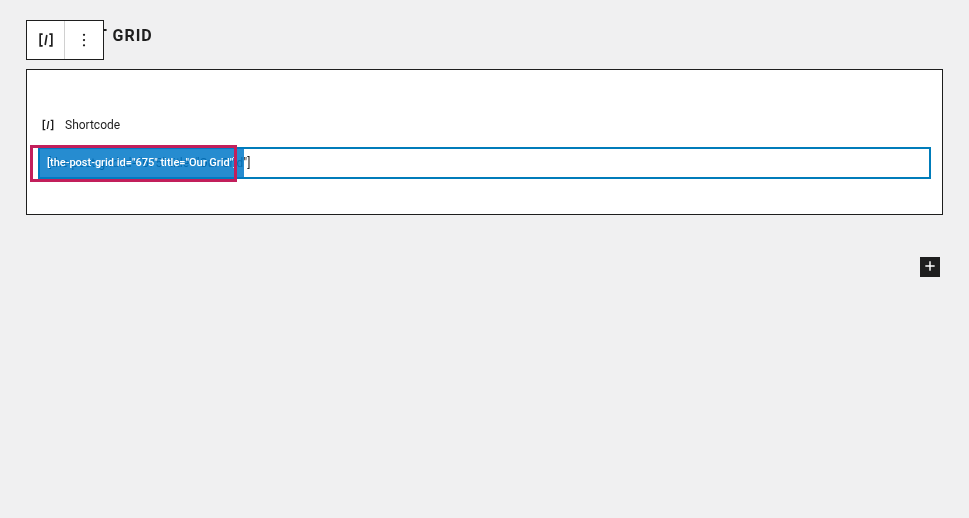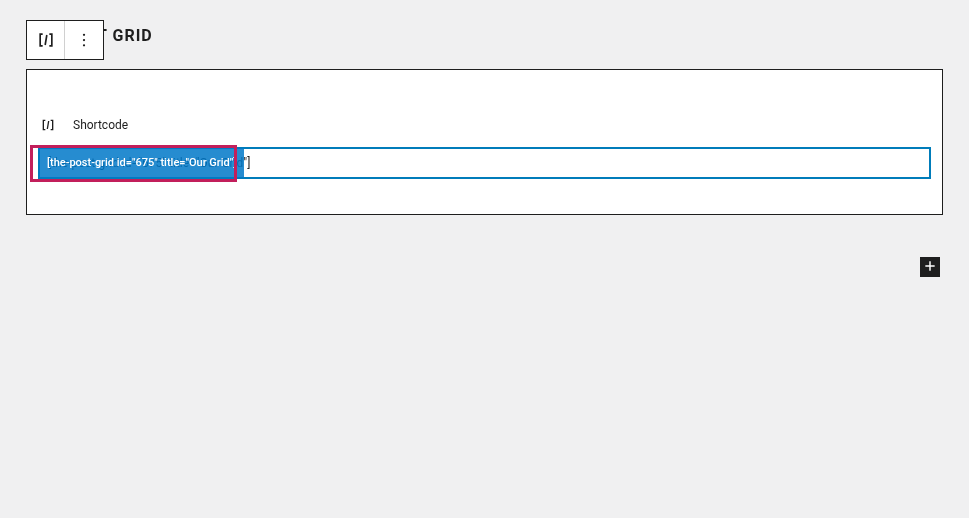--- a/index.html
+++ b/index.html
@@ -67,21 +67,20 @@
     gap: 8px;
     margin-bottom: 14px;
   }
   .shortcode-label .icon {
     width: 18px; height: 18px;
     display: flex; align-items: center; justify-content: center;
   }
   .shortcode-label .text {
     font-size: 12px;
     color: #1e1e1e;
-    margin-left: 8px;
   }
 
   .shortcode-input-wrap {
     position: relative;
     width: 100%;
   }
   .shortcode-input {
     width: 100%;
     height: 30px;
     border: 1px solid #007cba;

